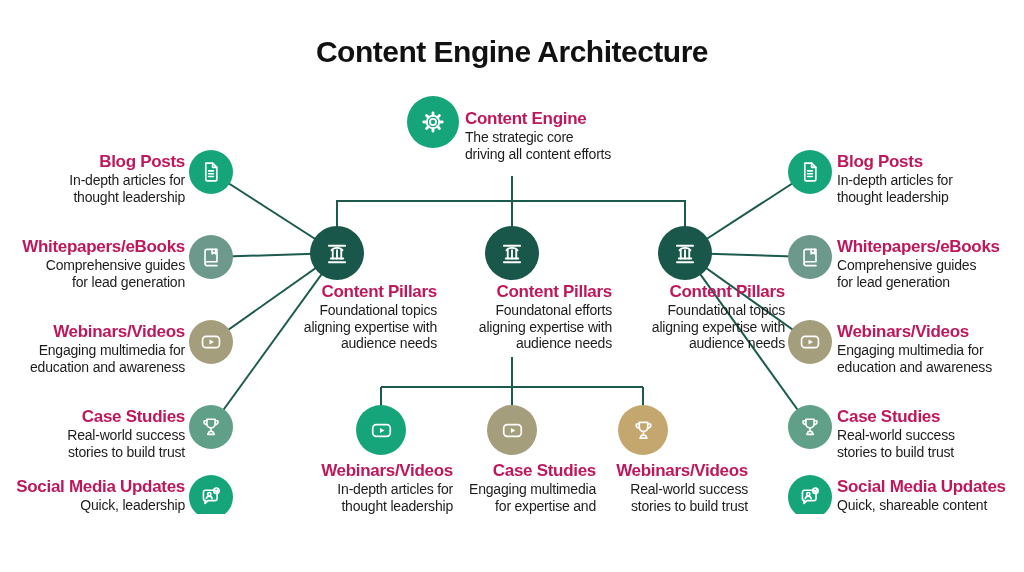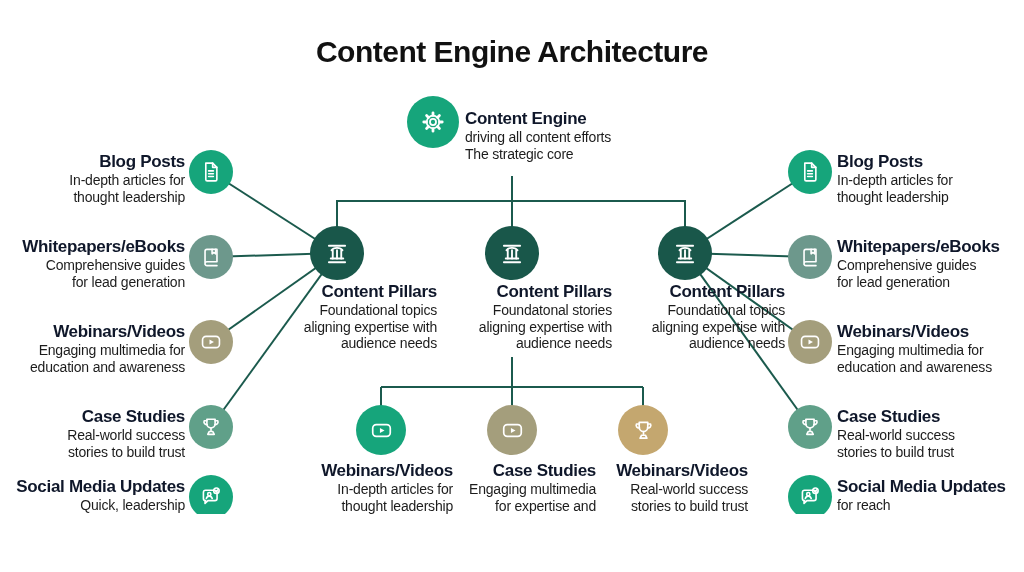--- a/index.html
+++ b/index.html
@@ -6,21 +6,21 @@
   .stage{position:relative;width:1024px;height:514px;background:#ffffff;
          font-family:"Liberation Sans",sans-serif;overflow:hidden;}
   .title{position:absolute;top:35px;left:0;width:100%;text-align:center;
          font-size:30px;font-weight:700;color:#111;letter-spacing:-0.5px;margin:0;}
   .wires{position:absolute;left:0;top:0;z-index:1;}
   .wires line{stroke:var(--line,#1B5A4D);stroke-width:2;}
   .circle{position:absolute;border-radius:50%;display:flex;align-items:center;
           justify-content:center;z-index:3;}
   .circle svg{stroke:#fff;fill:none;stroke-width:1.5;stroke-linecap:round;stroke-linejoin:round;}
   .tb{position:absolute;z-index:2;color:#161616;}
-  .tb h3{margin:0;font-size:17px;font-weight:700;letter-spacing:-0.3px;color:#0f172a;
+  .tb h3{margin:0;font-size:17px;font-weight:700;letter-spacing:-0.3px;color:#be185d;
          line-height:21px;white-space:nowrap;}
   .tb .d{font-size:14px;line-height:16.5px;letter-spacing:-0.2px;color:#1c1c1c;white-space:nowrap;}
   .ta-r{text-align:right;}
   .ta-c{text-align:right;}
   .defs{position:absolute;width:0;height:0;overflow:hidden;}
 </style>
 </head>
 <body>
 
 <svg class="defs" aria-hidden="true">
@@ -94,22 +94,22 @@
     <line x1="643" y1="387" x2="643" y2="430"></line>
   </svg>
 
   <div class="circle" style="left: 407px; top: 96px; width: 52px; height: 52px; background-color: rgb(22, 165, 123);">
     <svg width="28" height="28" viewBox="0 0 24 24">
         <use href="#sym-gear"></use>
       </svg>
   </div>
   <div class="tb" style="left:465px;top:108px;width:220px">
     <h3>Content Engine</h3>
+    <div class="d">The strategic core</div>
     <div class="d">driving all content efforts</div>
-    <div class="d">The strategic core</div>
   </div>
 
   <div class="circle" style="left: 310px; top: 226px; width: 54px; height: 54px; background-color: rgb(25, 87, 74);">
     <svg width="30" height="30" viewBox="0 0 24 24">
         <use href="#sym-pillar"></use>
       </svg>
   </div>
   <div class="tb ta-c" style="left:237px;top:281px;width:200px">
     <h3>Content Pillars</h3>
     <div class="d">Foundational topics</div>
@@ -117,21 +117,21 @@
     <div class="d">audience needs</div>
   </div>
 
   <div class="circle" style="left: 485px; top: 226px; width: 54px; height: 54px; background-color: rgb(25, 87, 74);">
     <svg width="30" height="30" viewBox="0 0 24 24">
         <use href="#sym-pillar"></use>
       </svg>
   </div>
   <div class="tb ta-c" style="left:412px;top:281px;width:200px">
     <h3>Content Pillars</h3>
-    <div class="d">Foundatonal stories</div>
+    <div class="d">Foundatonal efforts</div>
     <div class="d">aligning expertise with</div>
     <div class="d">audience needs</div>
   </div>
 
   <div class="circle" style="left: 658px; top: 226px; width: 54px; height: 54px; background-color: rgb(25, 87, 74);">
     <svg width="30" height="30" viewBox="0 0 24 24">
         <use href="#sym-pillar"></use>
       </svg>
   </div>
   <div class="tb ta-c" style="left:585px;top:281px;width:200px">
@@ -240,20 +240,21 @@
     <div class="d">stories to build trust</div>
   </div>
 
   <div class="circle" style="left: 788px; top: 475px; width: 44px; height: 44px; background-color: rgb(22, 165, 123);">
     <svg width="26" height="26" viewBox="0 0 24 24">
         <use href="#sym-social-chat"></use>
       </svg>
   </div>
   <div class="tb" style="left:837px;top:476px;width:185px">
     <h3>Social Media Updates</h3>
+    <div class="d">Quick, shareable content</div>
     <div class="d">for reach</div>
   </div>
 
   <div class="circle" style="left: 356px; top: 405px; width: 50px; height: 50px; background-color: rgb(22, 165, 123);">
     <svg width="27" height="27" viewBox="0 0 24 24">
         <use href="#sym-video-play"></use>
       </svg>
   </div>
   <div class="tb ta-c" style="left:283px;top:460px;width:170px">
     <h3>Webinars/Videos</h3>

